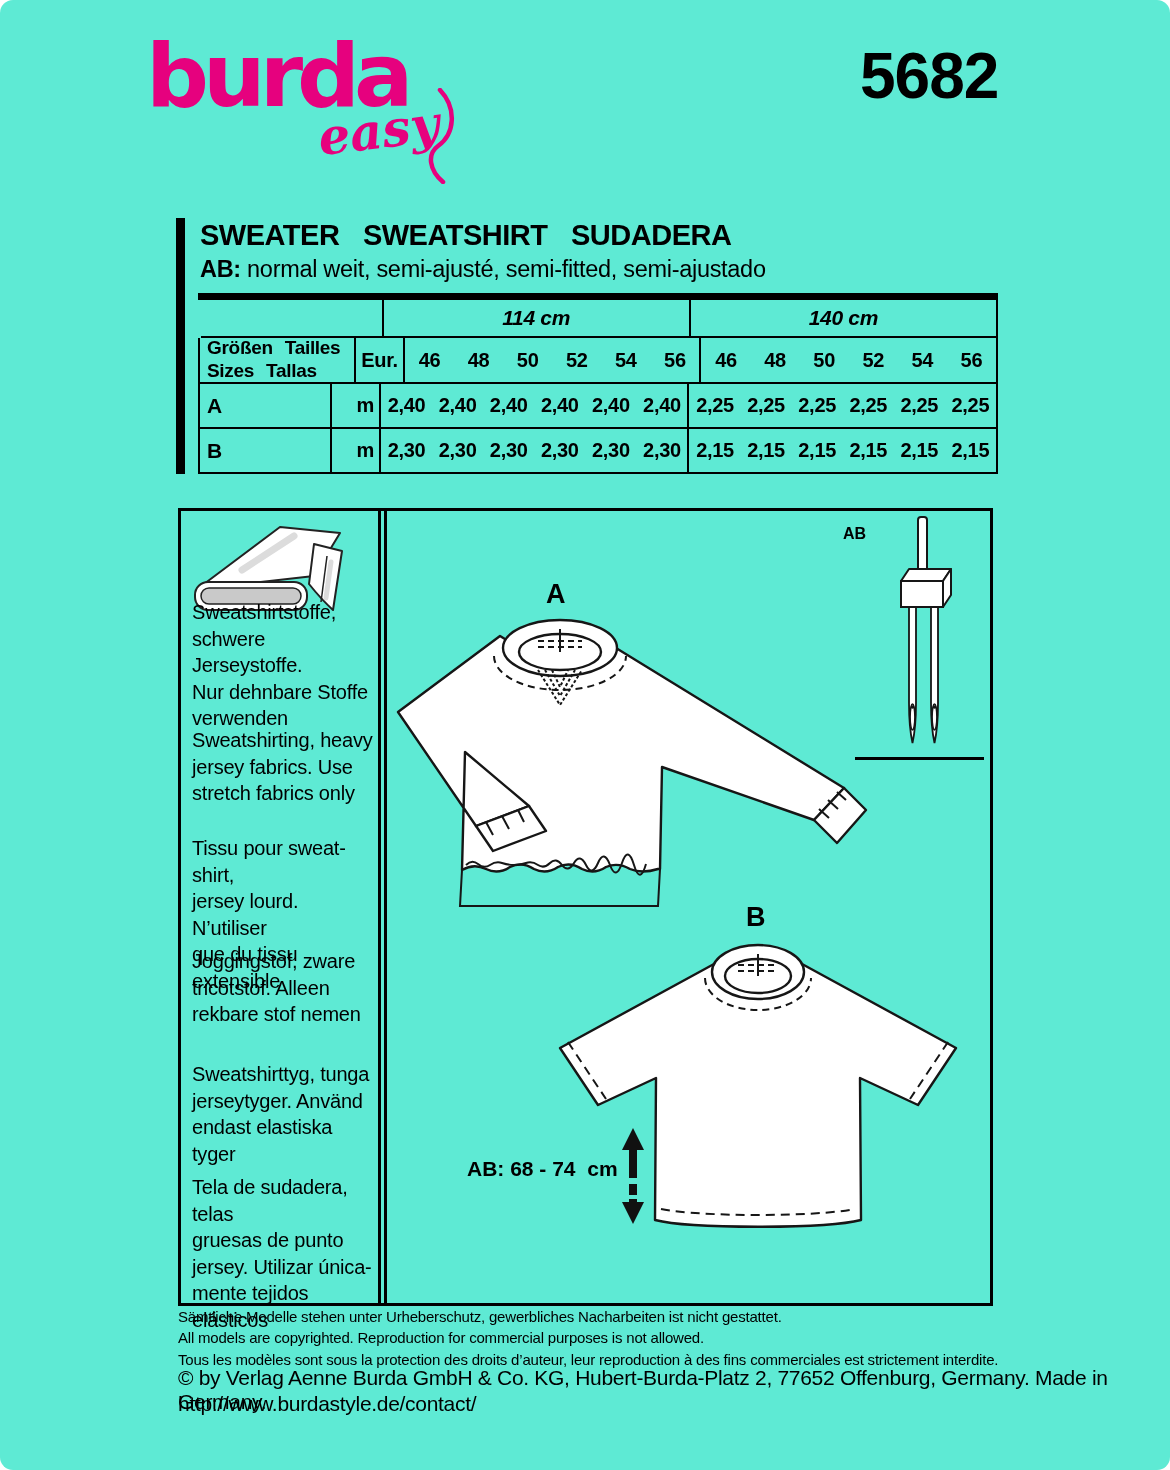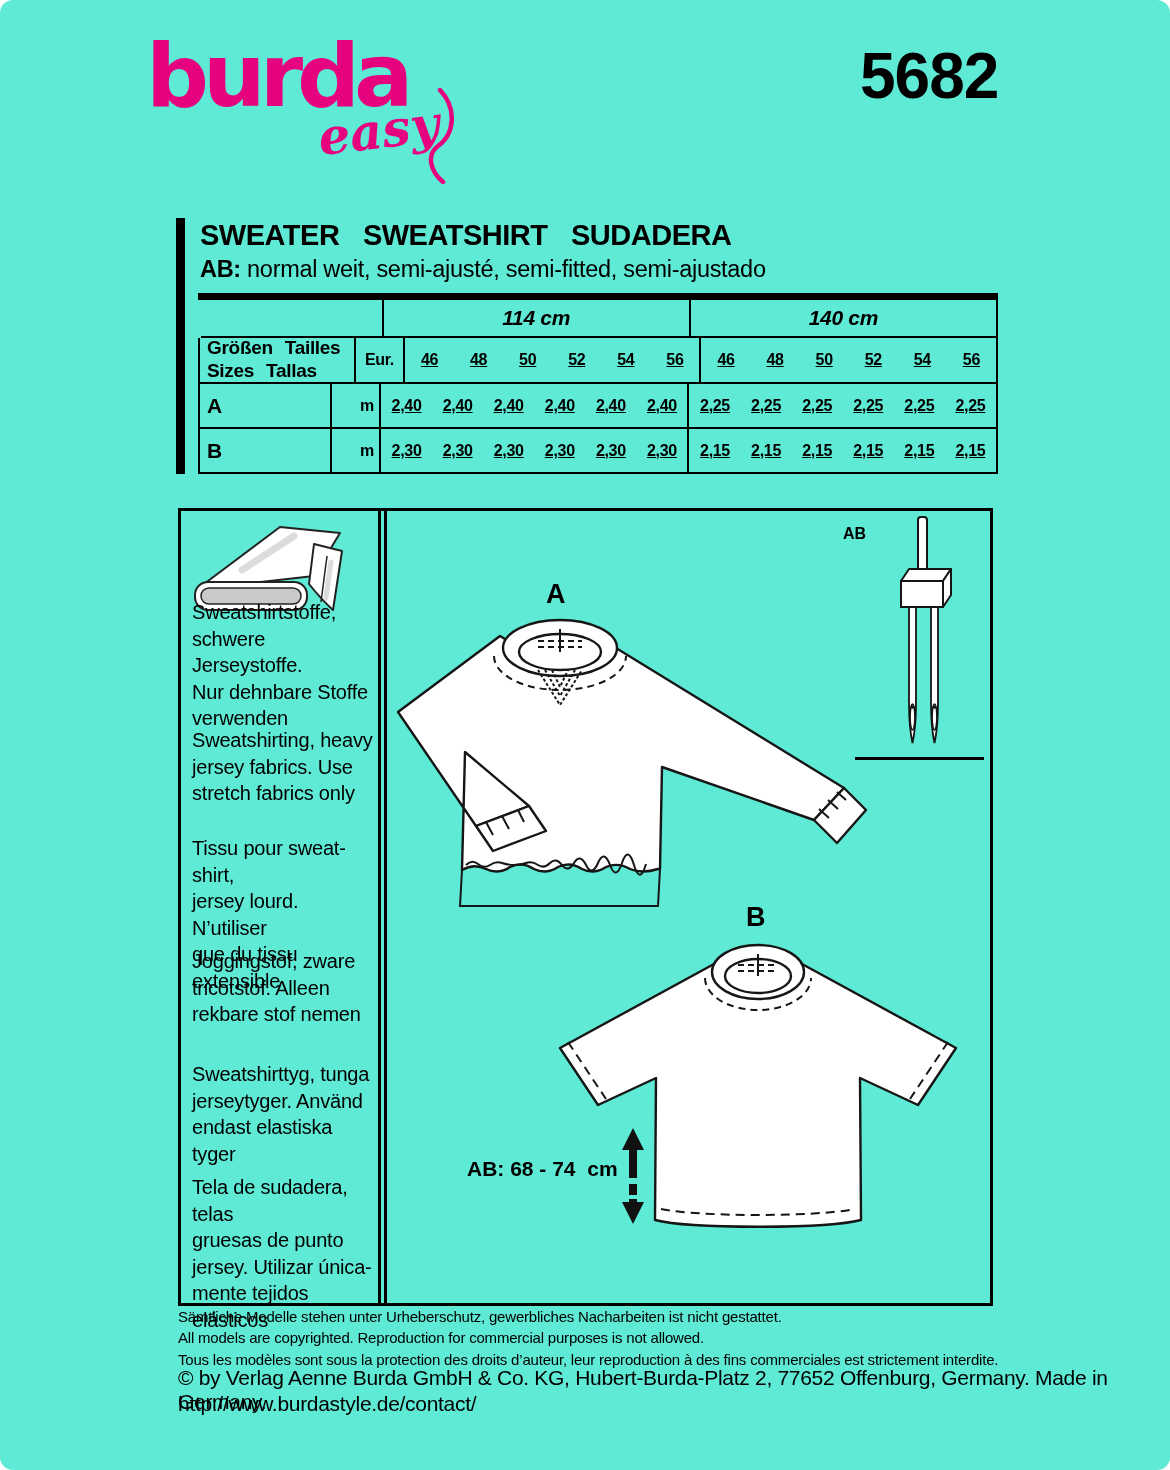--- a/index.html
+++ b/index.html
@@ -23,27 +23,27 @@
 
   
   #yardage{left:198px;top:293px;width:800px;}
   #yardage *{box-sizing:border-box;}
   .t-bar{height:7px;background:#000;}
   .t-row{display:flex;border-right:2.5px solid #000;border-bottom:2.5px solid #000;
          font-weight:bold;align-items:stretch;}
   .t-row1{height:38px;margin-left:2.5px;}
   .t-row2{height:46px;border-left:2.5px solid #000;}
   .t-row3{height:45px;border-left:2.5px solid #000;}
-  .c{display:flex;align-items:center;justify-content:center;font-size:16px;letter-spacing:-0.3px;}
+  .c{display:flex;align-items:center;justify-content:center;font-size:20px;letter-spacing:-0.3px;}
   .c.empty{width:181px;}
   .c.grp{flex:1;border-left:2.5px solid #000;font-size:21px;font-style:italic;}
   .c.lbl{width:156px;flex-direction:column;align-items:flex-start;justify-content:center;
          padding-left:7px;border-right:2.5px solid #000;font-size:19px;line-height:1.2;word-spacing:7px;}
   .c.eur{width:49px;border-right:2.5px solid #000;}
-  .c.sz,.c.val{flex:1;text-decoration:underline;}
+  .c.sz,.c.val{flex:1;}
   .c.grp-start{border-left:2.5px solid #000;}
   .c.viewlbl{width:132px;justify-content:flex-start;padding-left:7px;border-right:2.5px solid #000;font-size:21px;}
   .c.unit{width:49px;justify-content:flex-end;padding-right:5px;border-right:2.5px solid #000;}
 
   
   #fabric-panel{left:178px;top:508px;width:203px;height:792px;border:3px solid #000;}
   #illustration-panel{left:378px;top:508px;width:609px;height:792px;border:3px solid #000;}
   .fab-p{position:absolute;left:11px;width:184px;font-size:20px;line-height:26.5px;
          letter-spacing:-0.2px;white-space:pre-line;margin:0;}
   #needle-divider{position:absolute;left:474px;top:246px;width:129px;height:3px;background:#000;}

